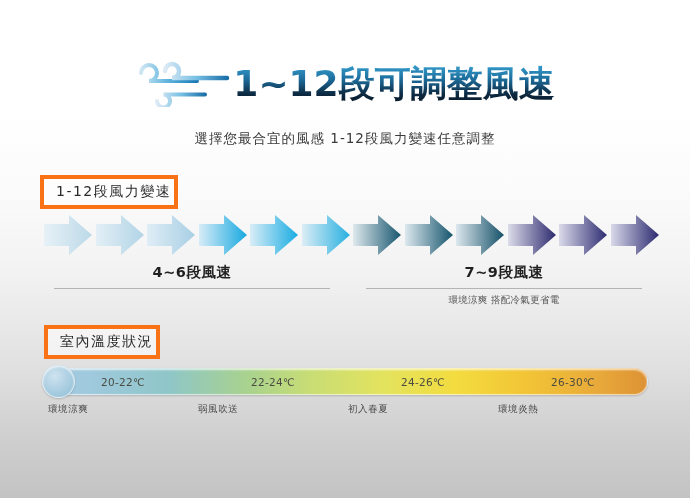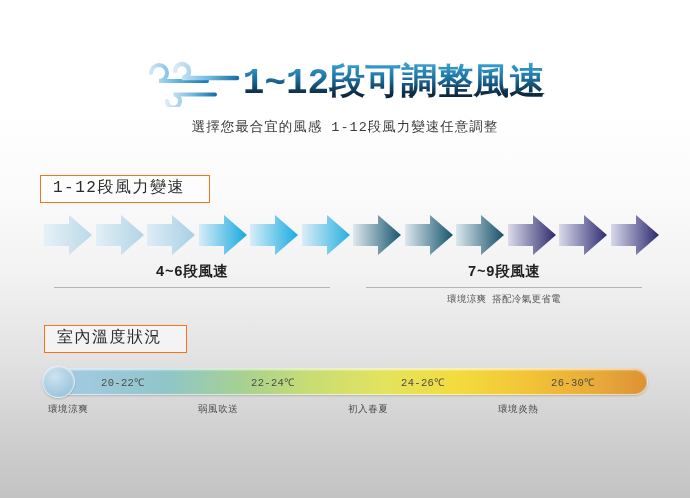--- a/index.html
+++ b/index.html
@@ -17,21 +17,20 @@
         #fbfbfb 38%,
         #f2f2f2 55%,
         #e2e2e2 72%,
         #cfcfcf 88%,
         #c3c3c4 100%);
   }
   .page {
     position: relative;
     width: 690px;
     height: 364px;
-    font-family: Liberation Mono, monospace;
   }
 
   
   .header {
     position: absolute;
     left: 0;
     top: 58px;
     width: 690px;
     text-align: center;
   }
@@ -54,35 +53,35 @@
     letter-spacing: 0px;
     line-height: 44px;
     background: linear-gradient(to bottom, #3aa7d8 0%, #1d6f9e 38%, #0d2b44 72%, #07121d 100%);
     -webkit-background-clip: text;
     background-clip: text;
     color: transparent;
     -webkit-text-fill-color: transparent;
     white-space: nowrap;
   }
   .sub-title {
-    margin-top: 8px;
+    margin-top: 20px;
     font-size: 13.5px;
     color: #3a3a3a;
     letter-spacing: 1px;
     white-space: nowrap;
   }
 
   
   .section-label {
     position: absolute;
-    border: 1px solid #f97316;
+    border: 4px solid #f97316;
     background: rgba(255,255,255,0.55);
-    font-size: 16px;
+    font-size: 14px;
     color: #2b2b2b;
-    padding: 4px 24px 5px 12px;
+    padding: 4px 3px 5px 12px;
     letter-spacing: 1.5px;
     white-space: nowrap;
     line-height: 17px;
   }
   #label-speed { left: 40px; top: 175px; }
   #label-temp  { left: 44px; top: 325px; text-align: center; }
 
   
   .arrow-row {
     position: absolute;

